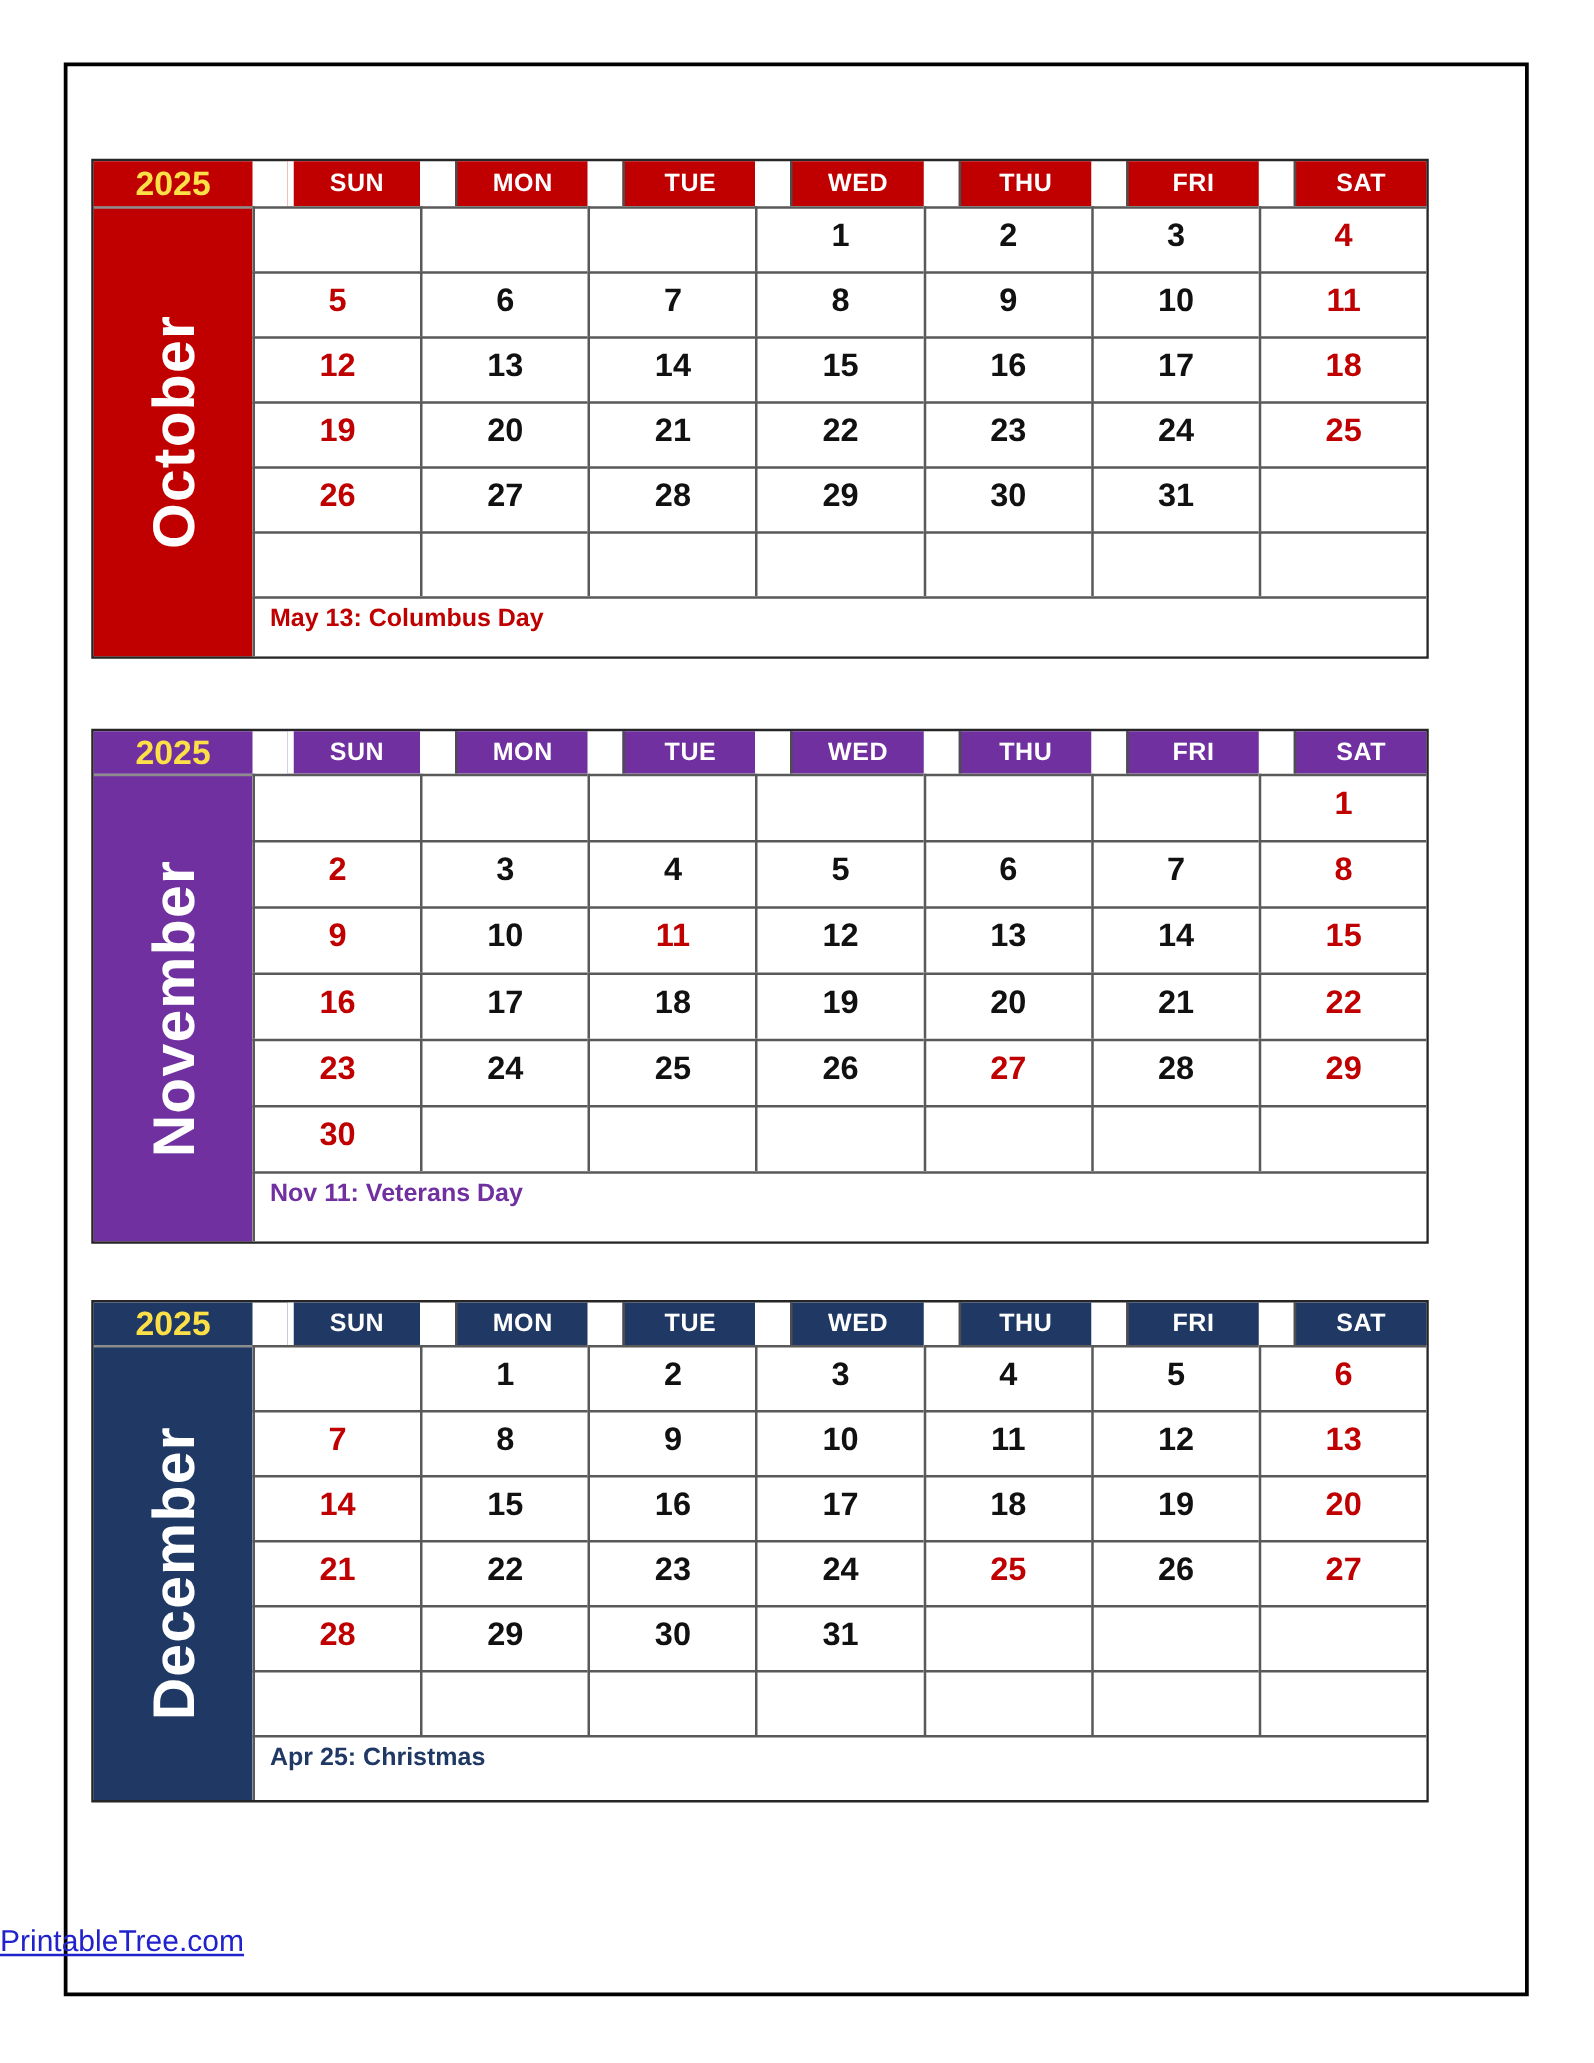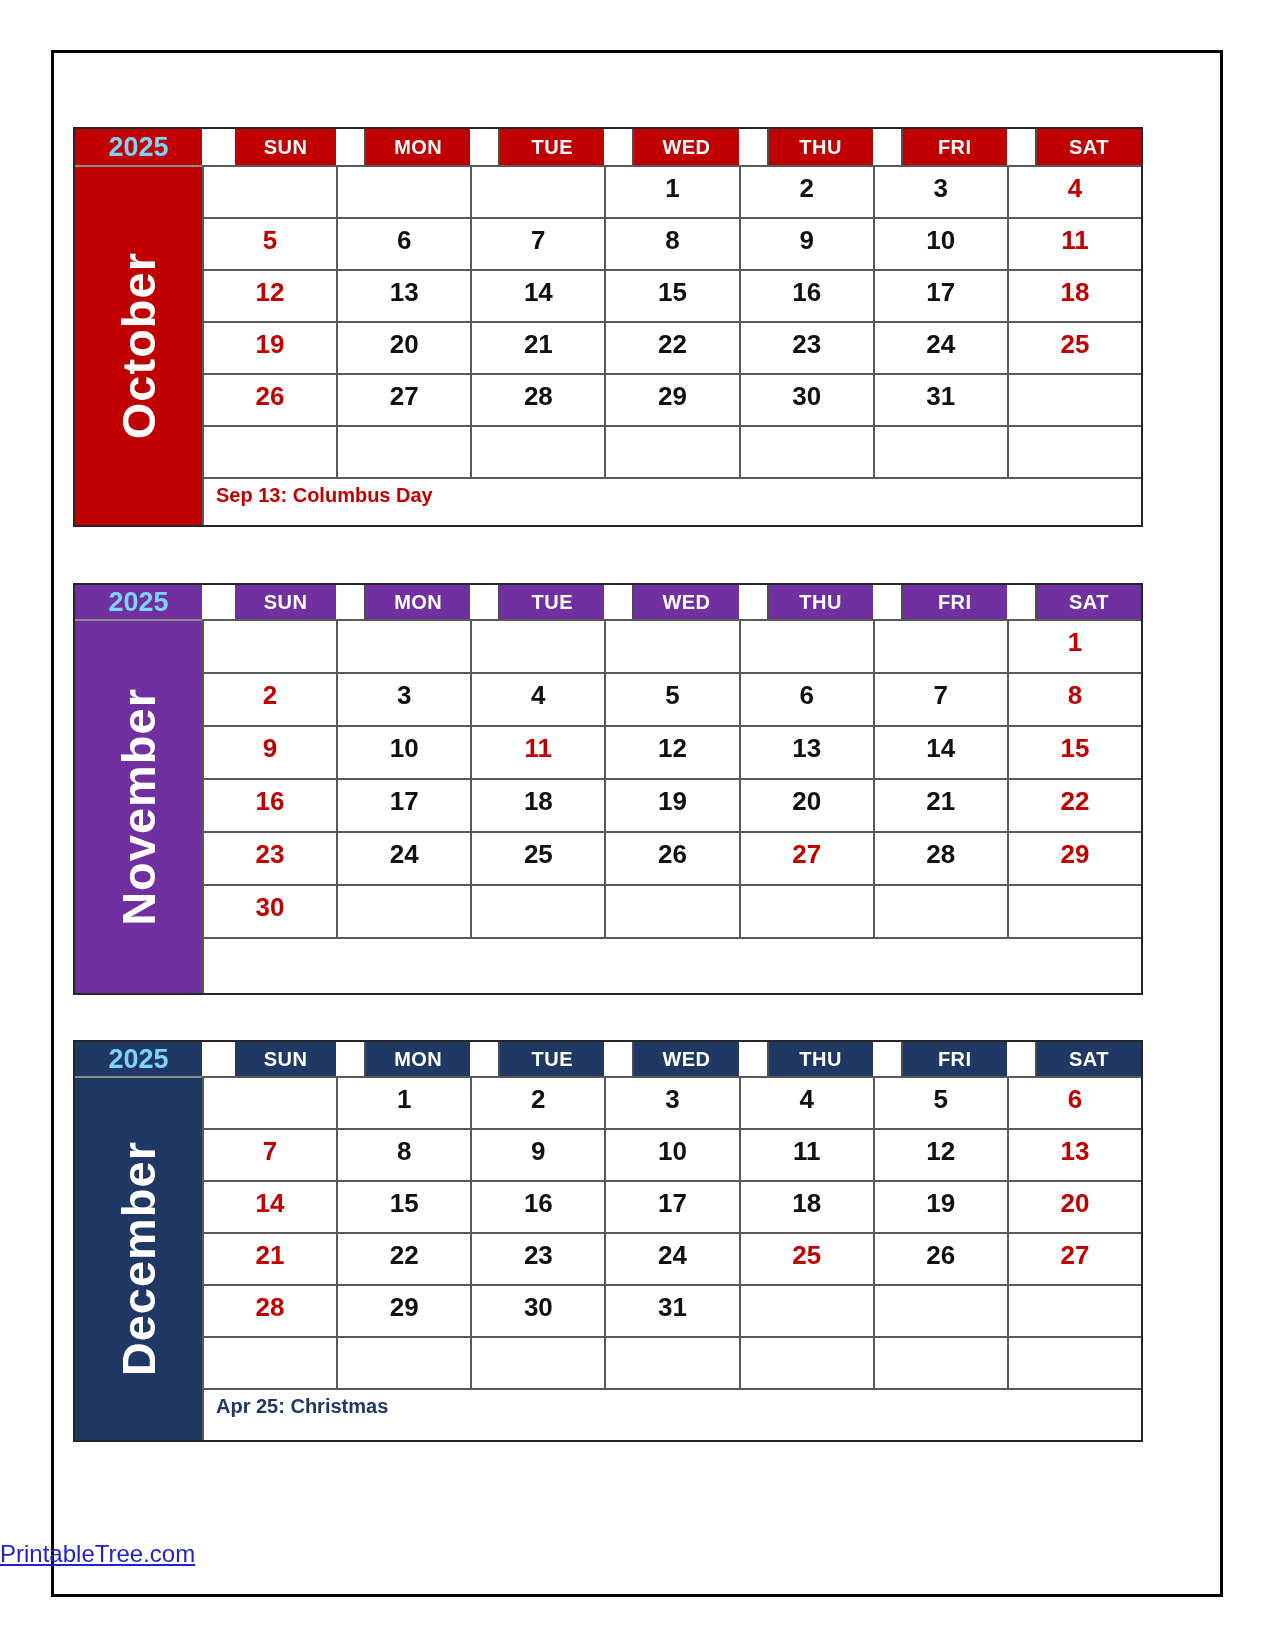--- a/index.html
+++ b/index.html
@@ -29,21 +29,21 @@
   }
   .cal-oct { top: 127px; grid-template-rows: 36px repeat(6, 52px) 48px; }
   .cal-nov { top: 583px; grid-template-rows: 34px repeat(6, 53px) 56px; }
   .cal-dec { top: 1040px; grid-template-rows: 34px repeat(6, 52px) 52px; }
 
   .cell { box-sizing: border-box; }
 
   .year {
     grid-row: 1; grid-column: 1;
     background: var(--theme);
-    color: #7dd3fc;
+    color: #fde047;
     font-weight: bold; font-size: 27px;
     display: flex; align-items: center; justify-content: center;
   }
   .dow {
     background: var(--theme);
     color: #ffffff;
     font-weight: bold; font-size: 20px;
     letter-spacing: 0.5px;
     display: flex; align-items: center; justify-content: center;
     border-left: 2px solid #4d4d4d;
@@ -152,21 +152,21 @@
       <div class="cell date" style="grid-area: 6 / 7;">31</div>
       <div class="cell date" style="grid-area: 6 / 8;"></div>
       <div class="cell date" style="grid-area: 7 / 2;"></div>
       <div class="cell date" style="grid-area: 7 / 3;"></div>
       <div class="cell date" style="grid-area: 7 / 4;"></div>
       <div class="cell date" style="grid-area: 7 / 5;"></div>
       <div class="cell date" style="grid-area: 7 / 6;"></div>
       <div class="cell date" style="grid-area: 7 / 7;"></div>
       <div class="cell date" style="grid-area: 7 / 8;"></div>
       <div class="cell note" style="grid-area: 8 / 2 / auto / -1;">
-        <div>Sep 13: Columbus Day</div>
+        <div>May 13: Columbus Day</div>
       </div>
     </section>
 
   <section class="cal cal-nov" style="--theme: #7030A0;">
     <div class="cell year">2025</div>
     <div class="cell dow first">SUN</div>
     <div class="cell dow">MON</div>
     <div class="cell dow">TUE</div>
     <div class="cell dow">WED</div>
     <div class="cell dow">THU</div>
@@ -211,20 +211,21 @@
       <div class="cell date" style="grid-area: 6 / 7;">28</div>
       <div class="cell date red" style="grid-area: 6 / 8;">29</div>
       <div class="cell date red" style="grid-area: 7 / 2;">30</div>
       <div class="cell date" style="grid-area: 7 / 3;"></div>
       <div class="cell date" style="grid-area: 7 / 4;"></div>
       <div class="cell date" style="grid-area: 7 / 5;"></div>
       <div class="cell date" style="grid-area: 7 / 6;"></div>
       <div class="cell date" style="grid-area: 7 / 7;"></div>
       <div class="cell date" style="grid-area: 7 / 8;"></div>
       <div class="cell note" style="grid-area: 8 / 2 / auto / -1;">
+        <div>Nov 11: Veterans Day</div>
       </div>
     </section>
 
   <section class="cal cal-dec" style="--theme: #1F3864;">
     <div class="cell year">2025</div>
     <div class="cell dow first">SUN</div>
     <div class="cell dow">MON</div>
     <div class="cell dow">TUE</div>
     <div class="cell dow">WED</div>
     <div class="cell dow">THU</div>

